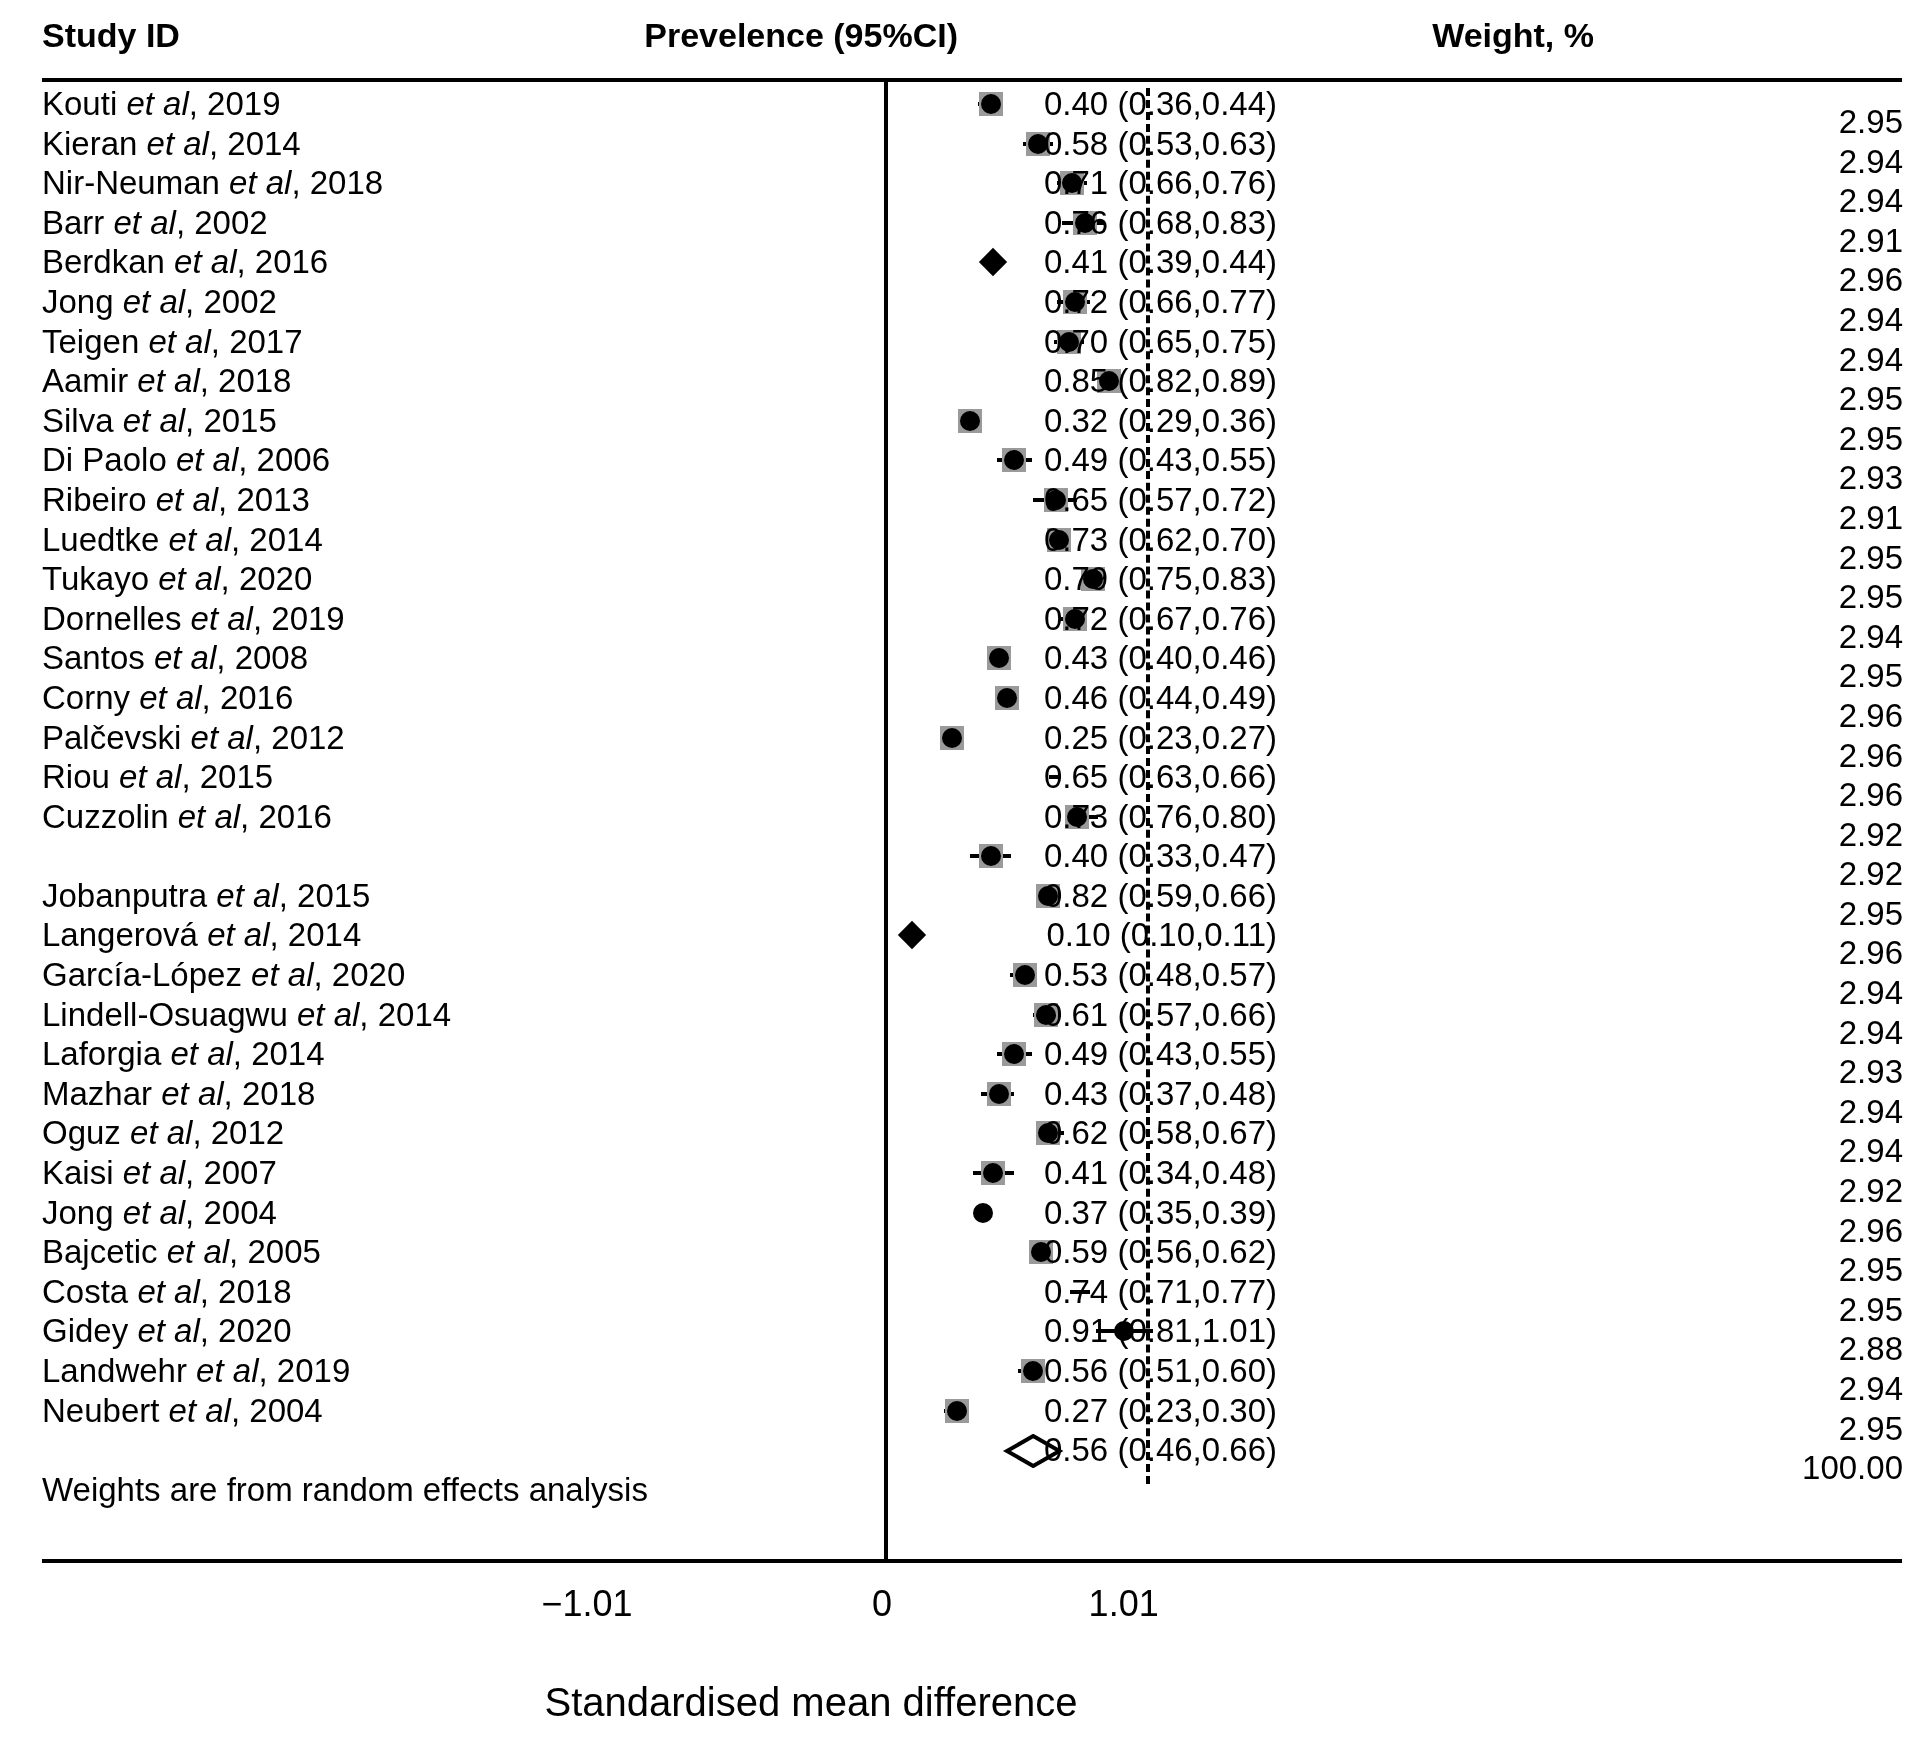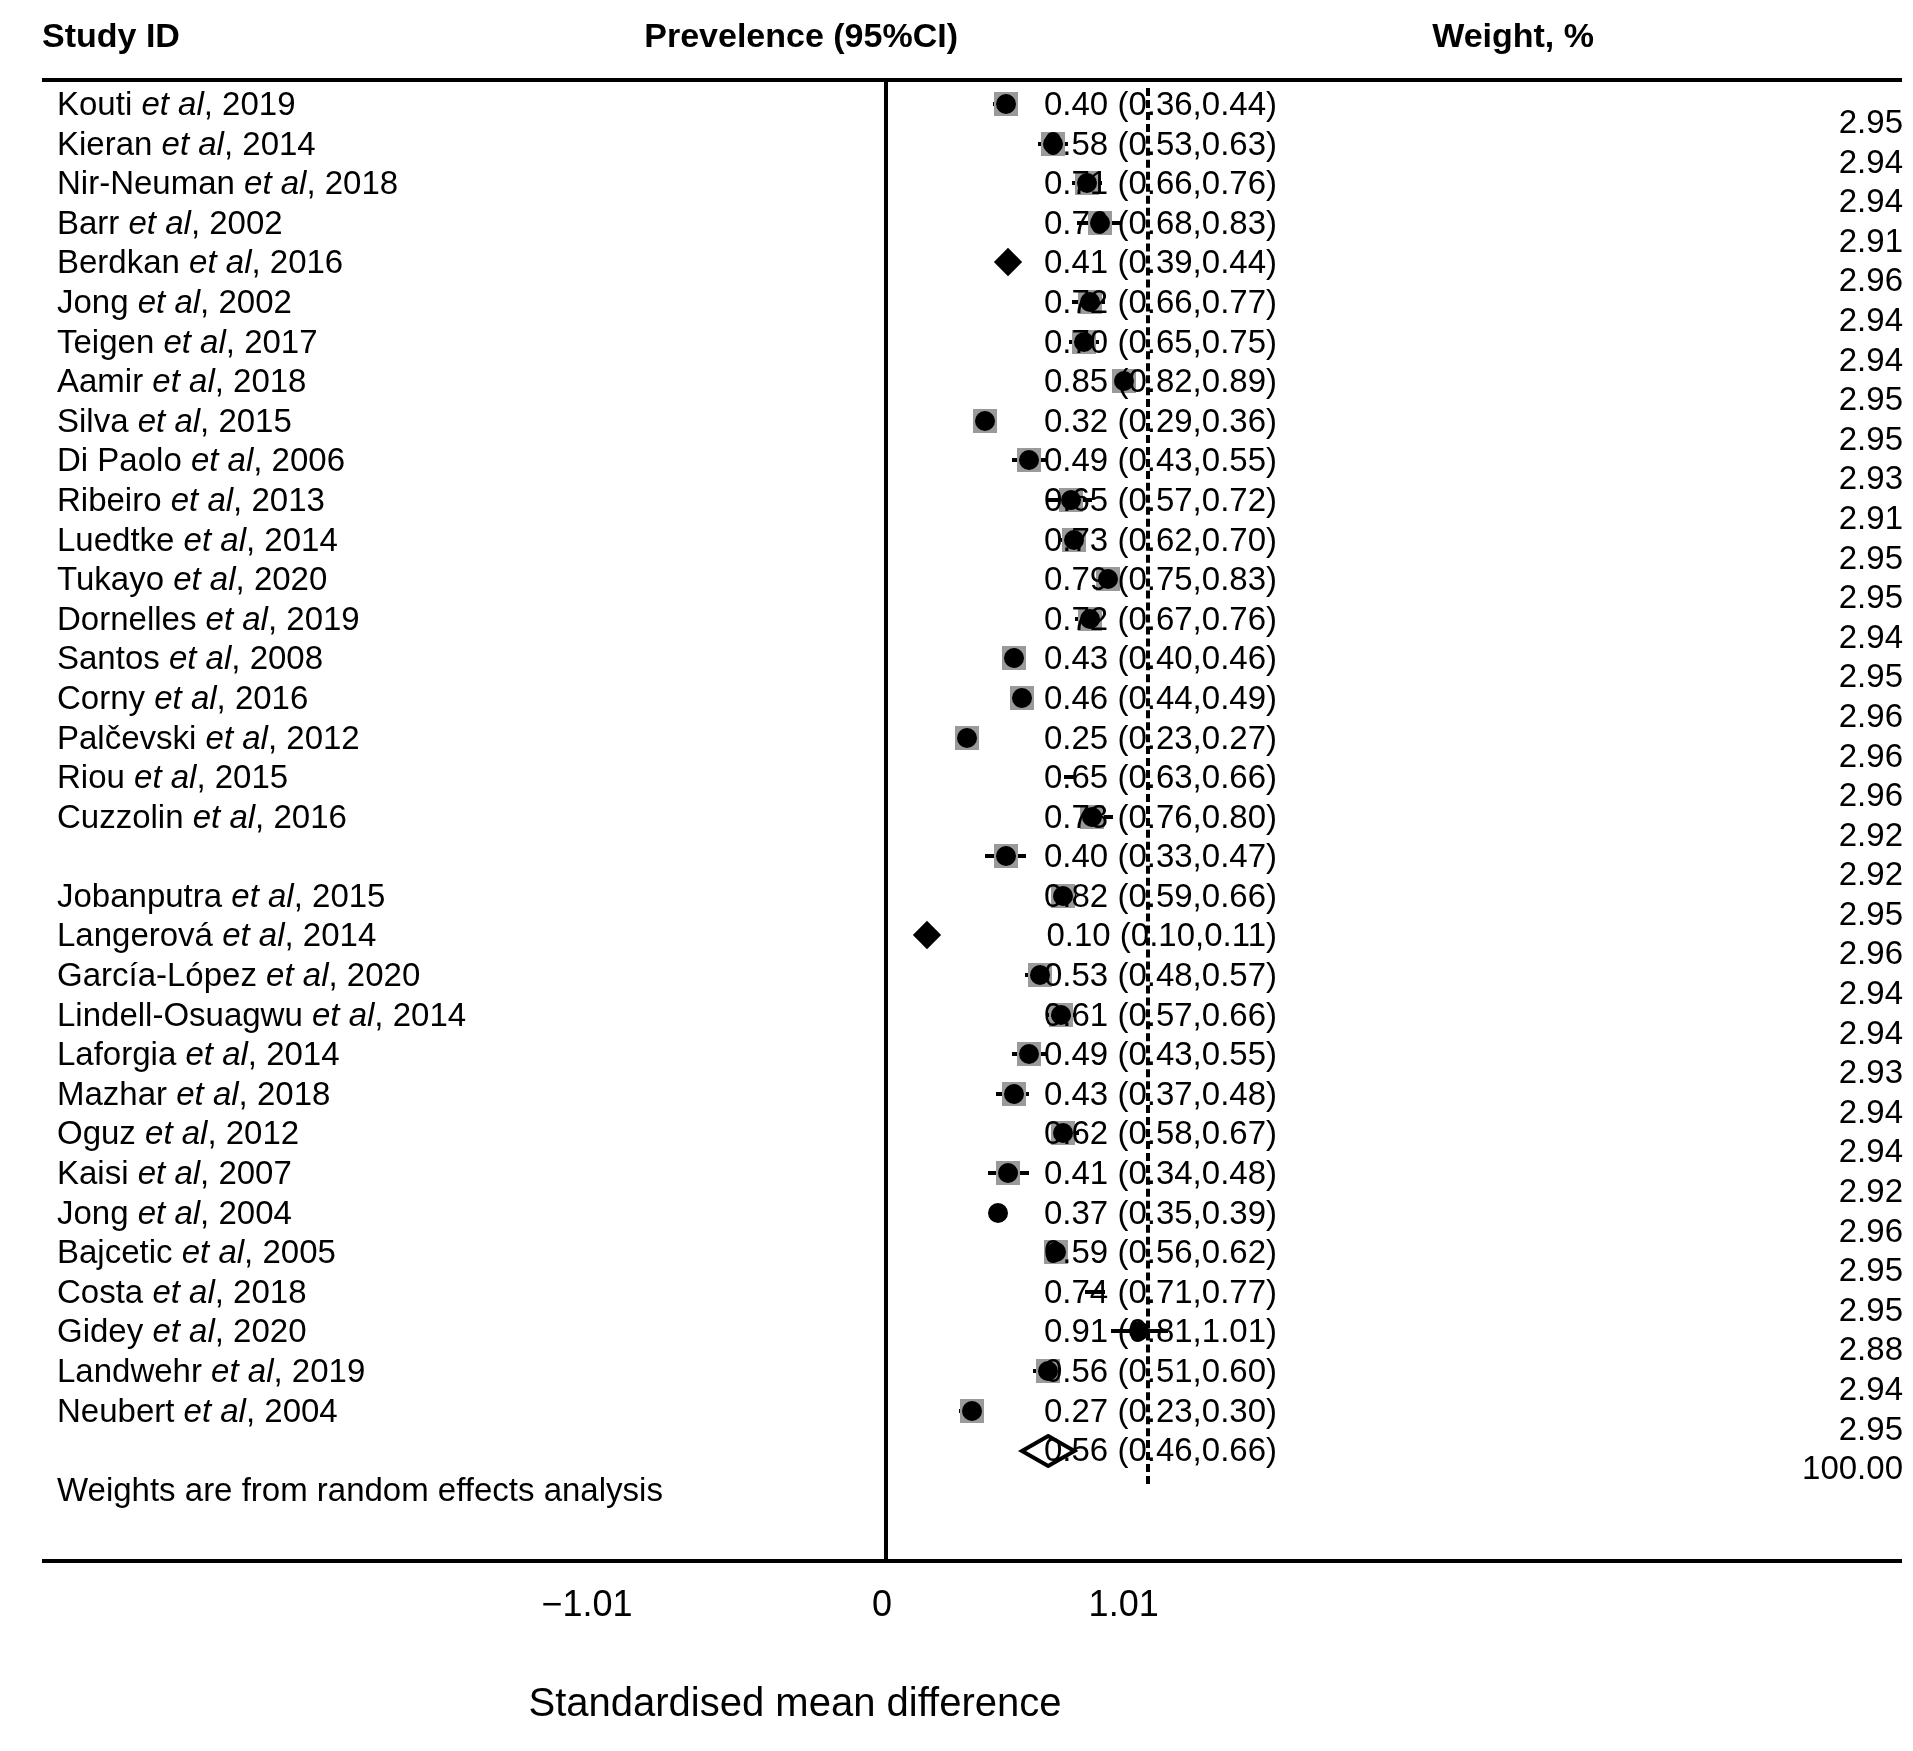--- a/index.html
+++ b/index.html
@@ -76,21 +76,20 @@
   
   .rows {
     position: absolute;
     left: 0;
     top: 84px;
     width: 1913px;
   }
   .row {
     position: relative;
     height: 39.6px;
-    margin-left: 15px;
   }
   .study-label {
     position: absolute;
     left: 42px;
     top: 0px;
     font-size: 33px;
     white-space: nowrap;
     line-height: 39px;
   }
   .study-label i { font-style: italic; }
@@ -160,21 +159,21 @@
     height: 70px;
   }
   .tick-label {
     position: absolute;
     font-size: 36px;
     white-space: nowrap;
     top: 20px;
   }
   .axis-title {
     position: absolute;
-    left: 0;
+    left: 16px;
     top: 1680px;
     width: 1590px;
     text-align: center;
     font-size: 40px;
   }
   sup { font-size: 0.65em; vertical-align: super; }
 </style>
 </head>
 <body>
 

